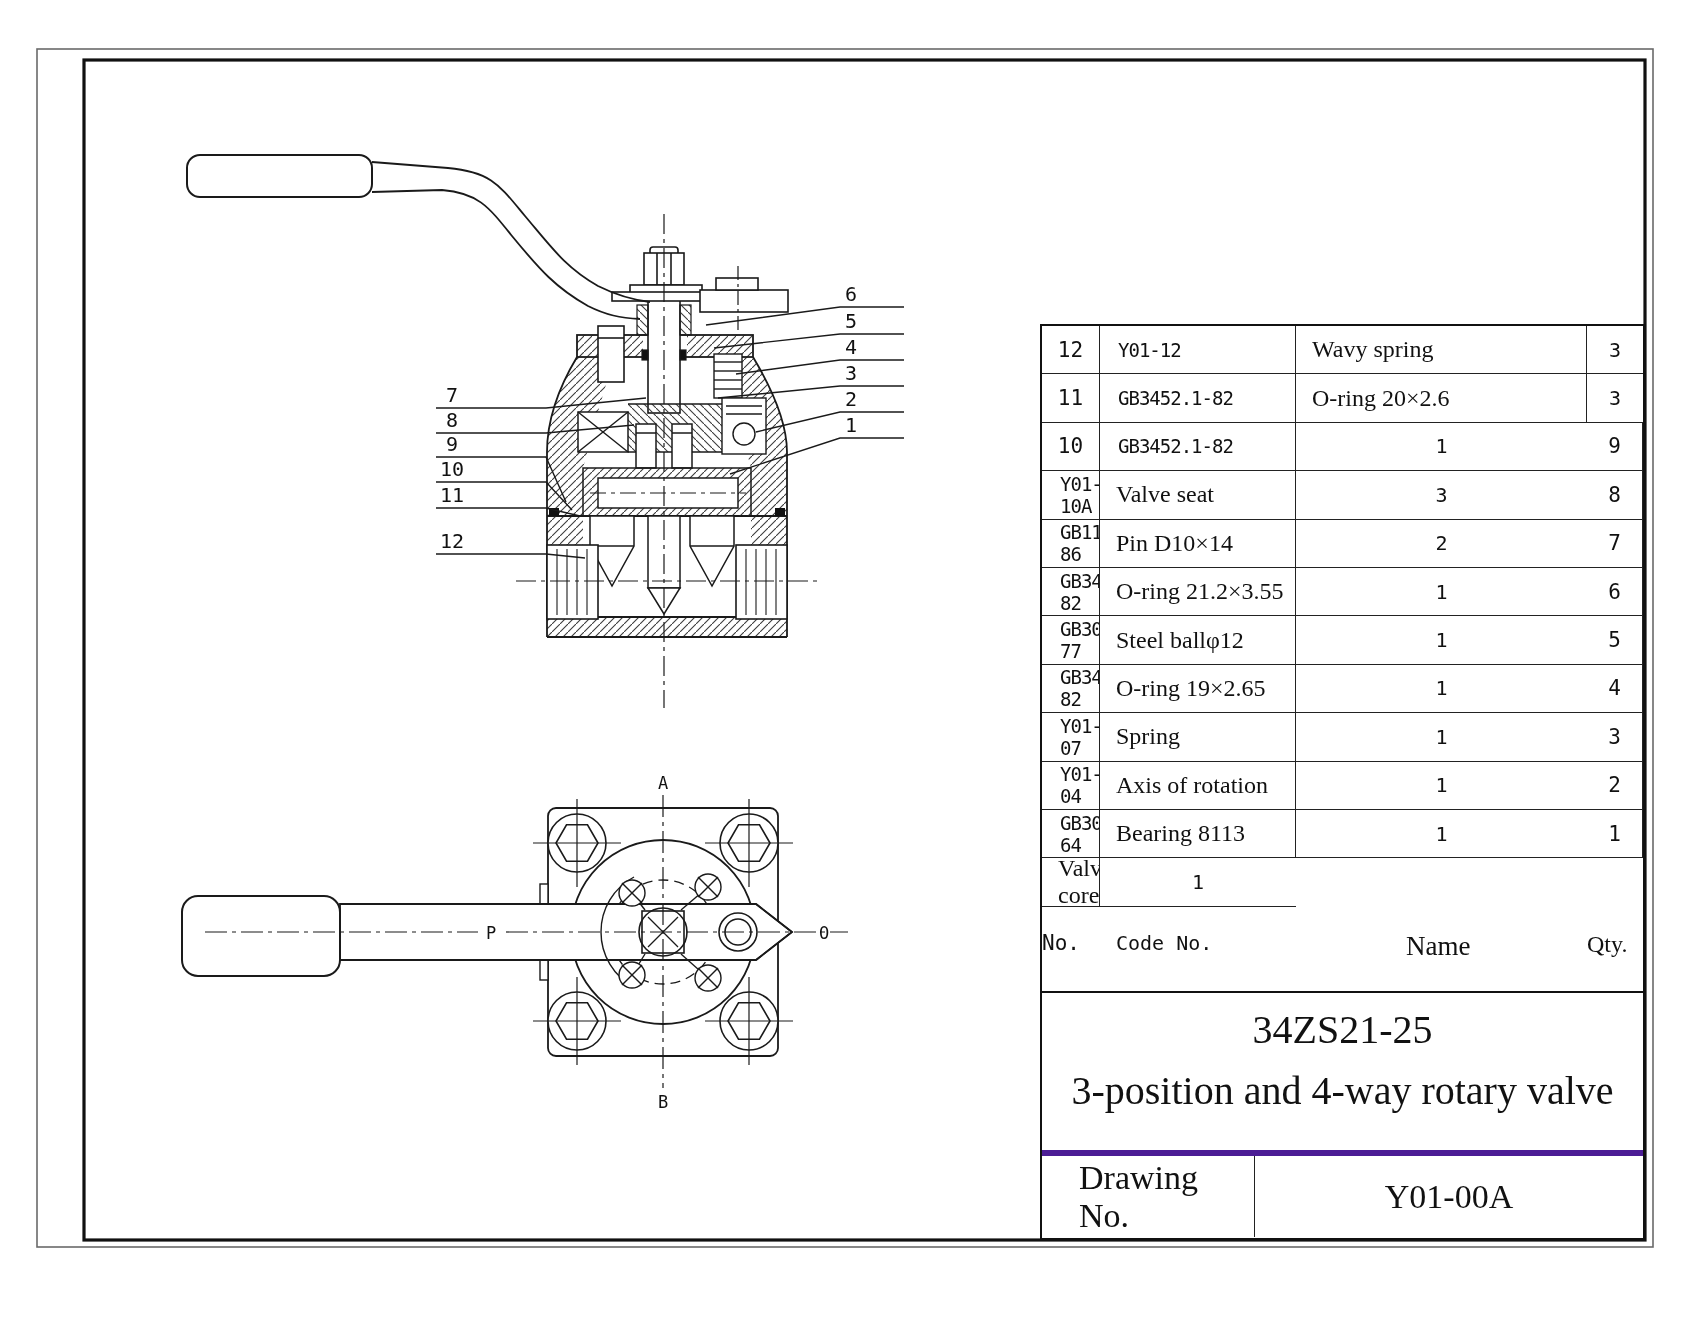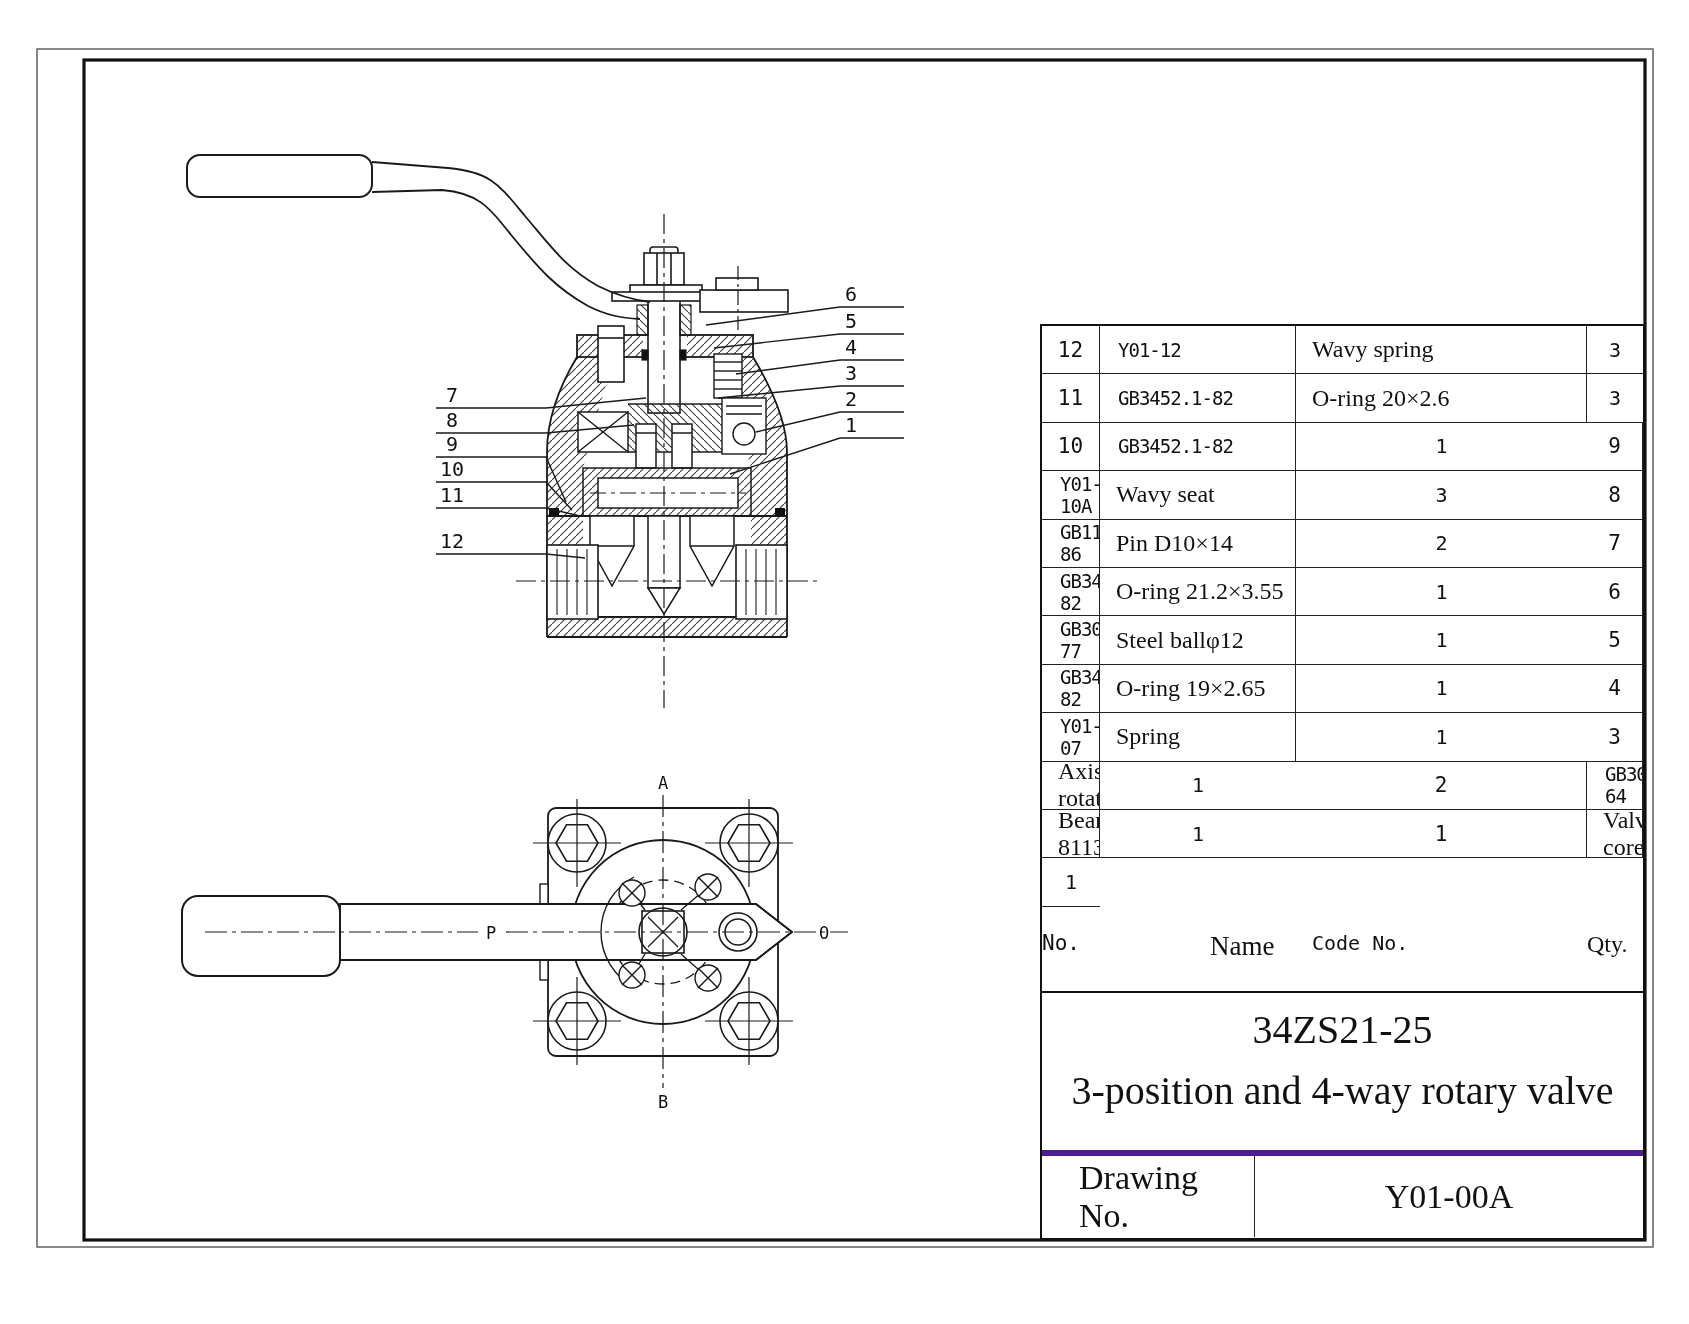--- a/index.html
+++ b/index.html
@@ -310,21 +310,21 @@
     <div class="cell c-code">GB3452.1-82</div>
     <div class="cell c-name">O-ring 20×2.6</div>
     <div class="cell c-qty last">3</div>
 
     <div class="cell c-no">10</div>
     <div class="cell c-code">GB3452.1-82</div>
     <div class="cell c-qty last">1</div>
 
     <div class="cell c-no">9</div>
     <div class="cell c-code">Y01-10A</div>
-    <div class="cell c-name">Wavy seat</div>
+    <div class="cell c-name">Valve seat</div>
     <div class="cell c-qty last">3</div>
 
     <div class="cell c-no">8</div>
     <div class="cell c-code">GB119-86</div>
     <div class="cell c-name">Pin D10×14</div>
     <div class="cell c-qty last">2</div>
 
     <div class="cell c-no">7</div>
     <div class="cell c-code">GB3452.1-82</div>
     <div class="cell c-name">O-ring 21.2×3.55</div>
@@ -339,37 +339,38 @@
     <div class="cell c-code">GB3452.1-82</div>
     <div class="cell c-name">O-ring 19×2.65</div>
     <div class="cell c-qty last">1</div>
 
     <div class="cell c-no">4</div>
     <div class="cell c-code">Y01-07</div>
     <div class="cell c-name">Spring</div>
     <div class="cell c-qty last">1</div>
 
     <div class="cell c-no">3</div>
+    <div class="cell c-code">Y01-04</div>
     <div class="cell c-name">Axis of rotation</div>
     <div class="cell c-qty last">1</div>
 
     <div class="cell c-no">2</div>
     <div class="cell c-code">GB301-64</div>
     <div class="cell c-name">Bearing 8113</div>
     <div class="cell c-qty last">1</div>
 
     <div class="cell c-no">1</div>
     <div class="cell c-name">Valve core</div>
     <div class="cell c-qty last">1</div>
   </div>
 
   <div class="hdr-row">
     <div class="cell c-no hdr-no">No.</div>
+    <div class="cell hdr-code">Code No.</div>
     <div class="cell hdr-name">Name</div>
-    <div class="cell hdr-code">Code No.</div>
     <div class="cell hdr-qty last">Qty.</div>
   </div>
 
   <div class="title-box">
     <div class="title-model">34ZS21-25</div>
     <div class="title-name">3-position and 4-way rotary valve</div>
   </div>
 
   <div class="drawing-row">
     <div class="dcell">Drawing No.</div>

